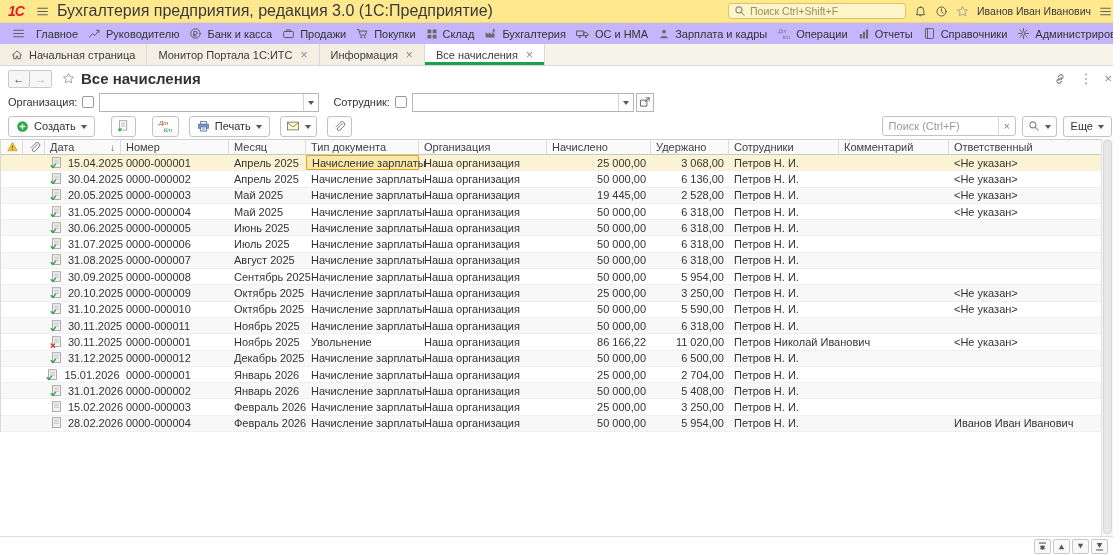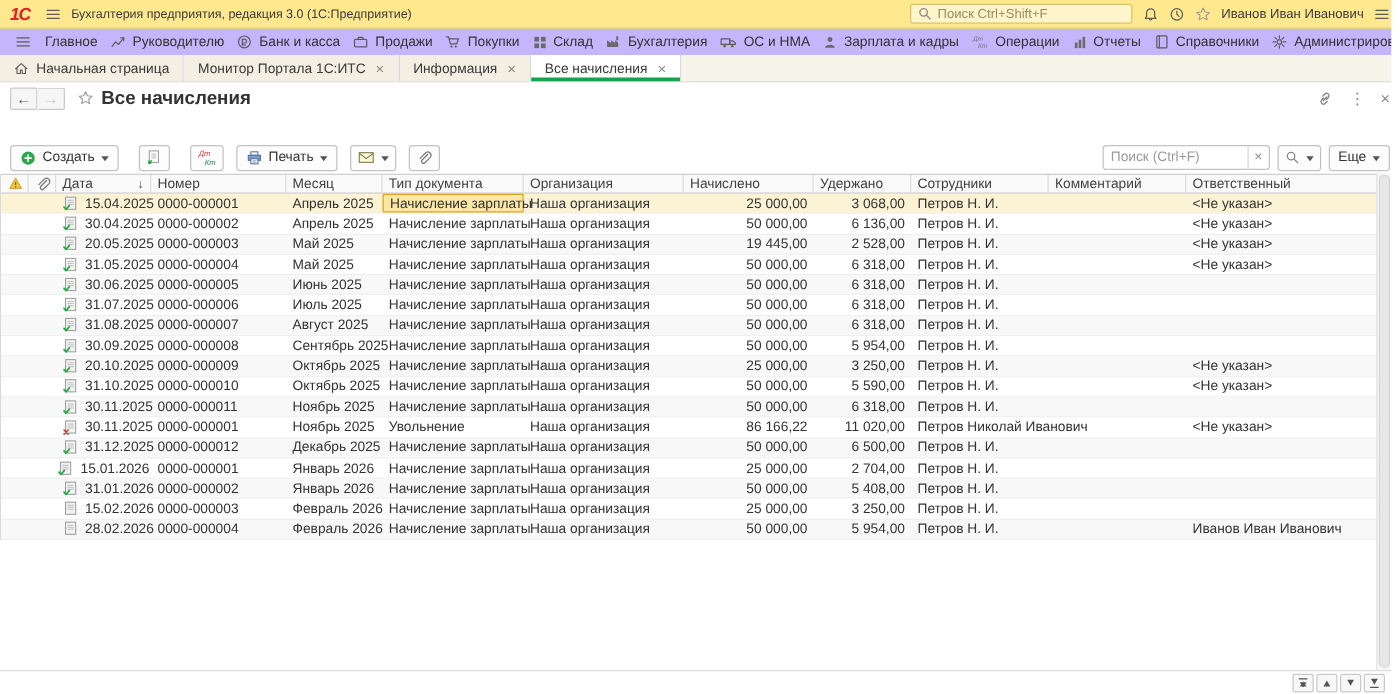--- a/index.html
+++ b/index.html
@@ -4,21 +4,21 @@
 <style>
   * { margin:0; padding:0; box-sizing:border-box; }
   html,body { width:1120px; height:555px; overflow:hidden; }
   body { font-family:"Liberation Sans", sans-serif; font-size:11px; color:#333; background:#fff; }
   .app { position:relative; width:1113px; height:555px; background:#fff; overflow:hidden; }
 
   
   .titlebar { position:absolute; left:0; top:0; width:1120px; height:22px;
     background:#ffe88d; display:flex; align-items:center; padding:0 8px; gap:8px; }
   .logo { color:#e31e24; font-weight:bold; font-style:italic; font-size:14px; letter-spacing:-1px; margin-right:4px; }
-  .apptitle { font-size:10px; color:#3a3a3a; }
+  .apptitle { font-size:16px; color:#3a3a3a; }
   .tb-search { margin-left:auto; width:178px; height:16px; background:rgba(255,255,255,.55);
     border:1px solid #dcc468; border-radius:3px; display:flex; align-items:center; gap:4px; padding:0 5px; color:#8d8050; }
   .tb-search .ph { font-size:10.5px; color:#9a8d5e; }
   .user { font-size:10.5px; color:#3a3a3a; white-space:nowrap; }
   .ico { display:inline-flex; align-items:center; justify-content:center; line-height:0; }
 
   
   .menubar { position:absolute; left:0; top:22px; width:1120px; height:22px;
     background:#c4b5fd; border-top:1px solid #f3d96e; display:flex; align-items:center; padding:0 6px; }
   .menu-burger { padding:0 6px; }
@@ -307,20 +307,44 @@
       <i class="ico">
           <svg width="14" height="14" viewBox="0 0 16 16">
             <path d="M6.5 9.5l3-3M9.3 8.6l1.9-1.9a2.3 2.3 0 00-3.2-3.2L6.1 5.4M6.7 7.4L4.8 9.3a2.3 2.3 0 003.2 3.2l1.9-1.9" stroke="#8a8a8a" stroke-width="1.3" fill="none" stroke-linecap="round"></path>
           </svg>
         </i>
       <span class="dots">⋮</span>
       <span class="x">×</span>
     </div>
   </div>
 
+  <div class="filters">
+    <span class="flabel">Организация:</span>
+    <span class="checkbox"></span>
+    <div class="combo combo-org">
+      <span class="dd">
+          <span class="caret"></span>
+        </span>
+    </div>
+    <span class="flabel">Сотрудник:</span>
+    <span class="checkbox"></span>
+    <div class="combo combo-emp">
+      <span class="dd">
+          <span class="caret"></span>
+        </span>
+    </div>
+    <span class="sqbtn">
+        <i class="ico">
+          <svg width="12" height="12" viewBox="0 0 16 16">
+            <rect x="2.5" y="5.5" width="8" height="8" stroke="#5c5c5c" stroke-width="1.2" fill="none" stroke-linecap="round" stroke-linejoin="round"></rect>
+            <path d="M8.5 7.5L13.5 2.5M9.5 2.5h4v4" stroke="#5c5c5c" stroke-width="1.2" fill="none" stroke-linecap="round" stroke-linejoin="round"></path>
+          </svg>
+        </i>
+      </span>
+  </div>
 
   <div class="toolbar">
     <button class="btn">
       <i class="ico">
           <svg width="13" height="13" viewBox="0 0 16 16">
             <circle cx="8" cy="8" r="6.5" fill="#2ba84a"></circle>
             <path d="M8 5v6M5 8h6" stroke="#fff" stroke-width="1.6" stroke-linecap="round"></path>
           </svg>
         </i>
       <span>Создать</span>

